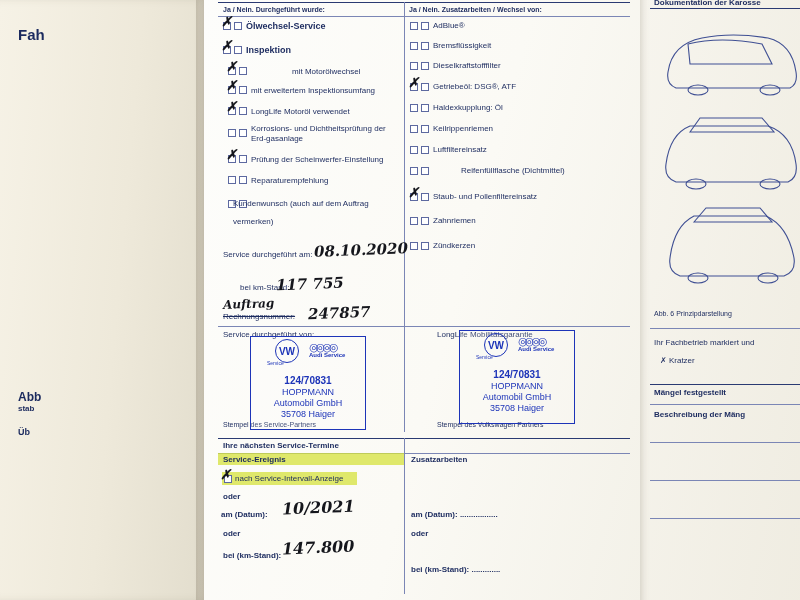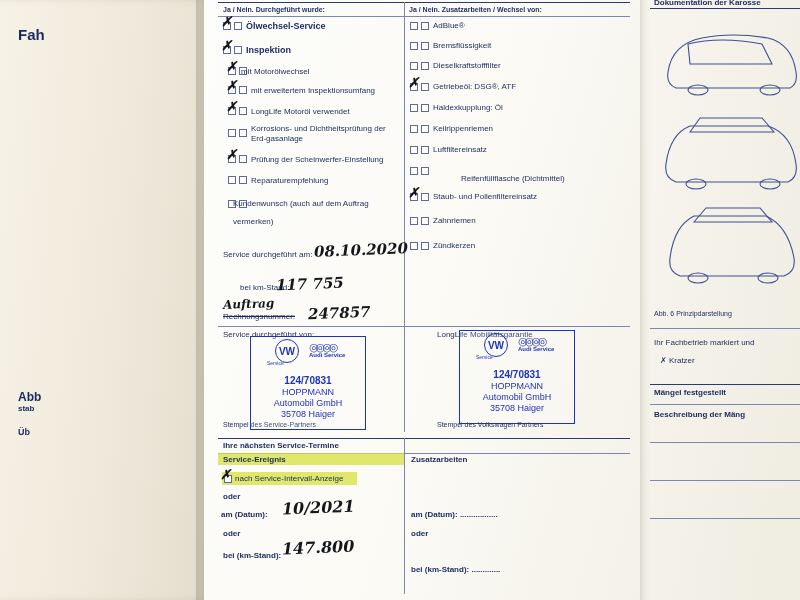--- a/index.html
+++ b/index.html
@@ -119,21 +119,21 @@
     <div class="t md b" style="left:42px;top:27px;">Ölwechsel-Service</div>
 
     <div class="cbox" style="left:19px;top:52px;"></div>
     <div class="cbox" style="left:30px;top:52px;"></div>
     <div class="hand" style="left:17px;top:44px;font-size:13px;">✗</div>
     <div class="t md b" style="left:42px;top:51px;">Inspektion</div>
 
     <div class="cbox" style="left:24px;top:73px;"></div>
     <div class="cbox" style="left:35px;top:73px;"></div>
     <div class="hand" style="left:22px;top:65px;font-size:13px;">✗</div>
-    <div class="t sm" style="left:37px;top:73px;">mit Motorölwechsel</div>
+    <div class="t sm" style="left:44px;top:73px;padding-left:44px;">mit Motorölwechsel</div>
 
     <div class="cbox" style="left:24px;top:92px;"></div>
     <div class="cbox" style="left:35px;top:92px;"></div>
     <div class="hand" style="left:22px;top:84px;font-size:13px;">✗</div>
     <div class="t sm" style="left:47px;top:92px;">mit erweitertem Inspektionsumfang</div>
 
     <div class="cbox" style="left:24px;top:113px;"></div>
     <div class="cbox" style="left:35px;top:113px;"></div>
     <div class="hand" style="left:22px;top:105px;font-size:13px;">✗</div>
     <div class="t sm" style="left:47px;top:113px;">LongLife Motoröl verwendet</div>
@@ -181,21 +181,21 @@
     <div class="cbox" style="left:206px;top:131px;"></div>
     <div class="cbox" style="left:217px;top:131px;"></div>
     <div class="t sm" style="left:229px;top:130px;">Keilrippenriemen</div>
 
     <div class="cbox" style="left:206px;top:152px;"></div>
     <div class="cbox" style="left:217px;top:152px;"></div>
     <div class="t sm" style="left:229px;top:151px;">Luftfiltereinsatz</div>
 
     <div class="cbox" style="left:206px;top:173px;"></div>
     <div class="cbox" style="left:217px;top:173px;"></div>
-    <div class="t sm" style="left:229px;top:180px;padding-left:28px;">Reifenfüllflasche (Dichtmittel)</div>
+    <div class="t sm" style="left:229px;top:172px;padding-left:28px;">Reifenfüllflasche (Dichtmittel)</div>
 
     <div class="cbox" style="left:206px;top:199px;"></div>
     <div class="cbox" style="left:217px;top:199px;"></div>
     <div class="hand" style="left:204px;top:191px;font-size:13px;">✗</div>
     <div class="t sm" style="left:229px;top:198px;">Staub- und Pollenfiltereinsatz</div>
 
     <div class="cbox" style="left:206px;top:223px;"></div>
     <div class="cbox" style="left:217px;top:223px;"></div>
     <div class="t sm" style="left:229px;top:222px;">Zahnriemen</div>
 

